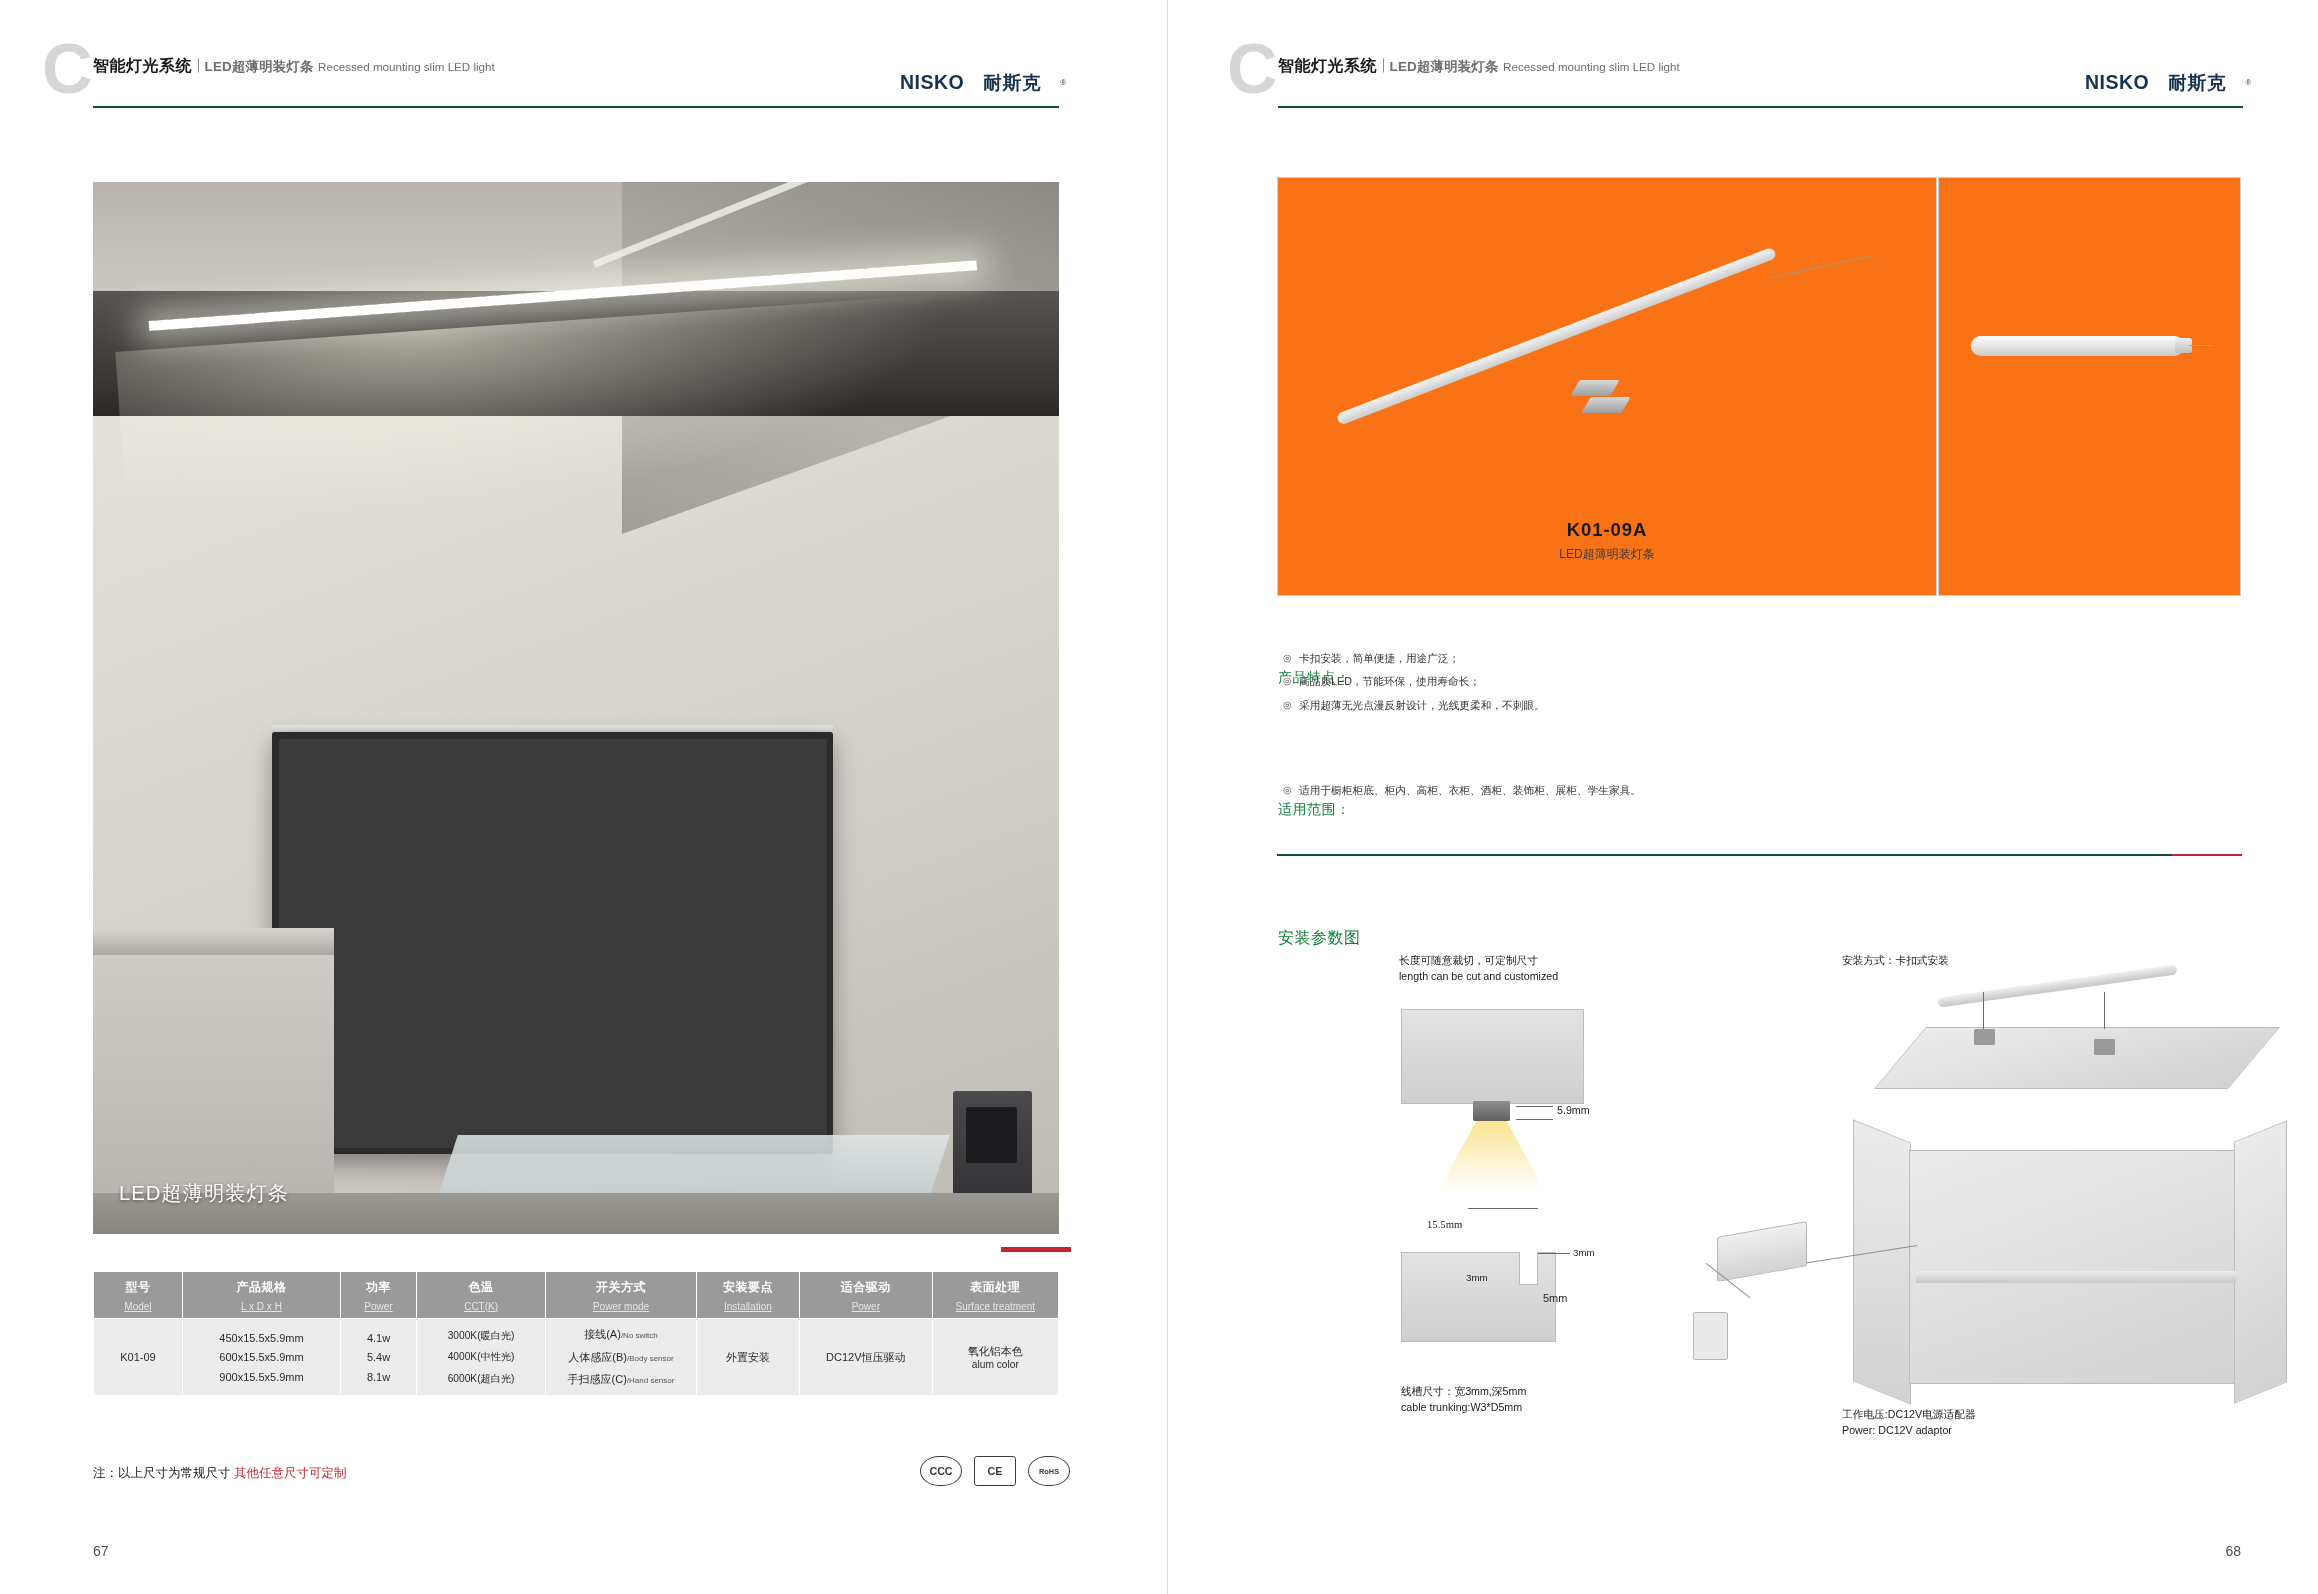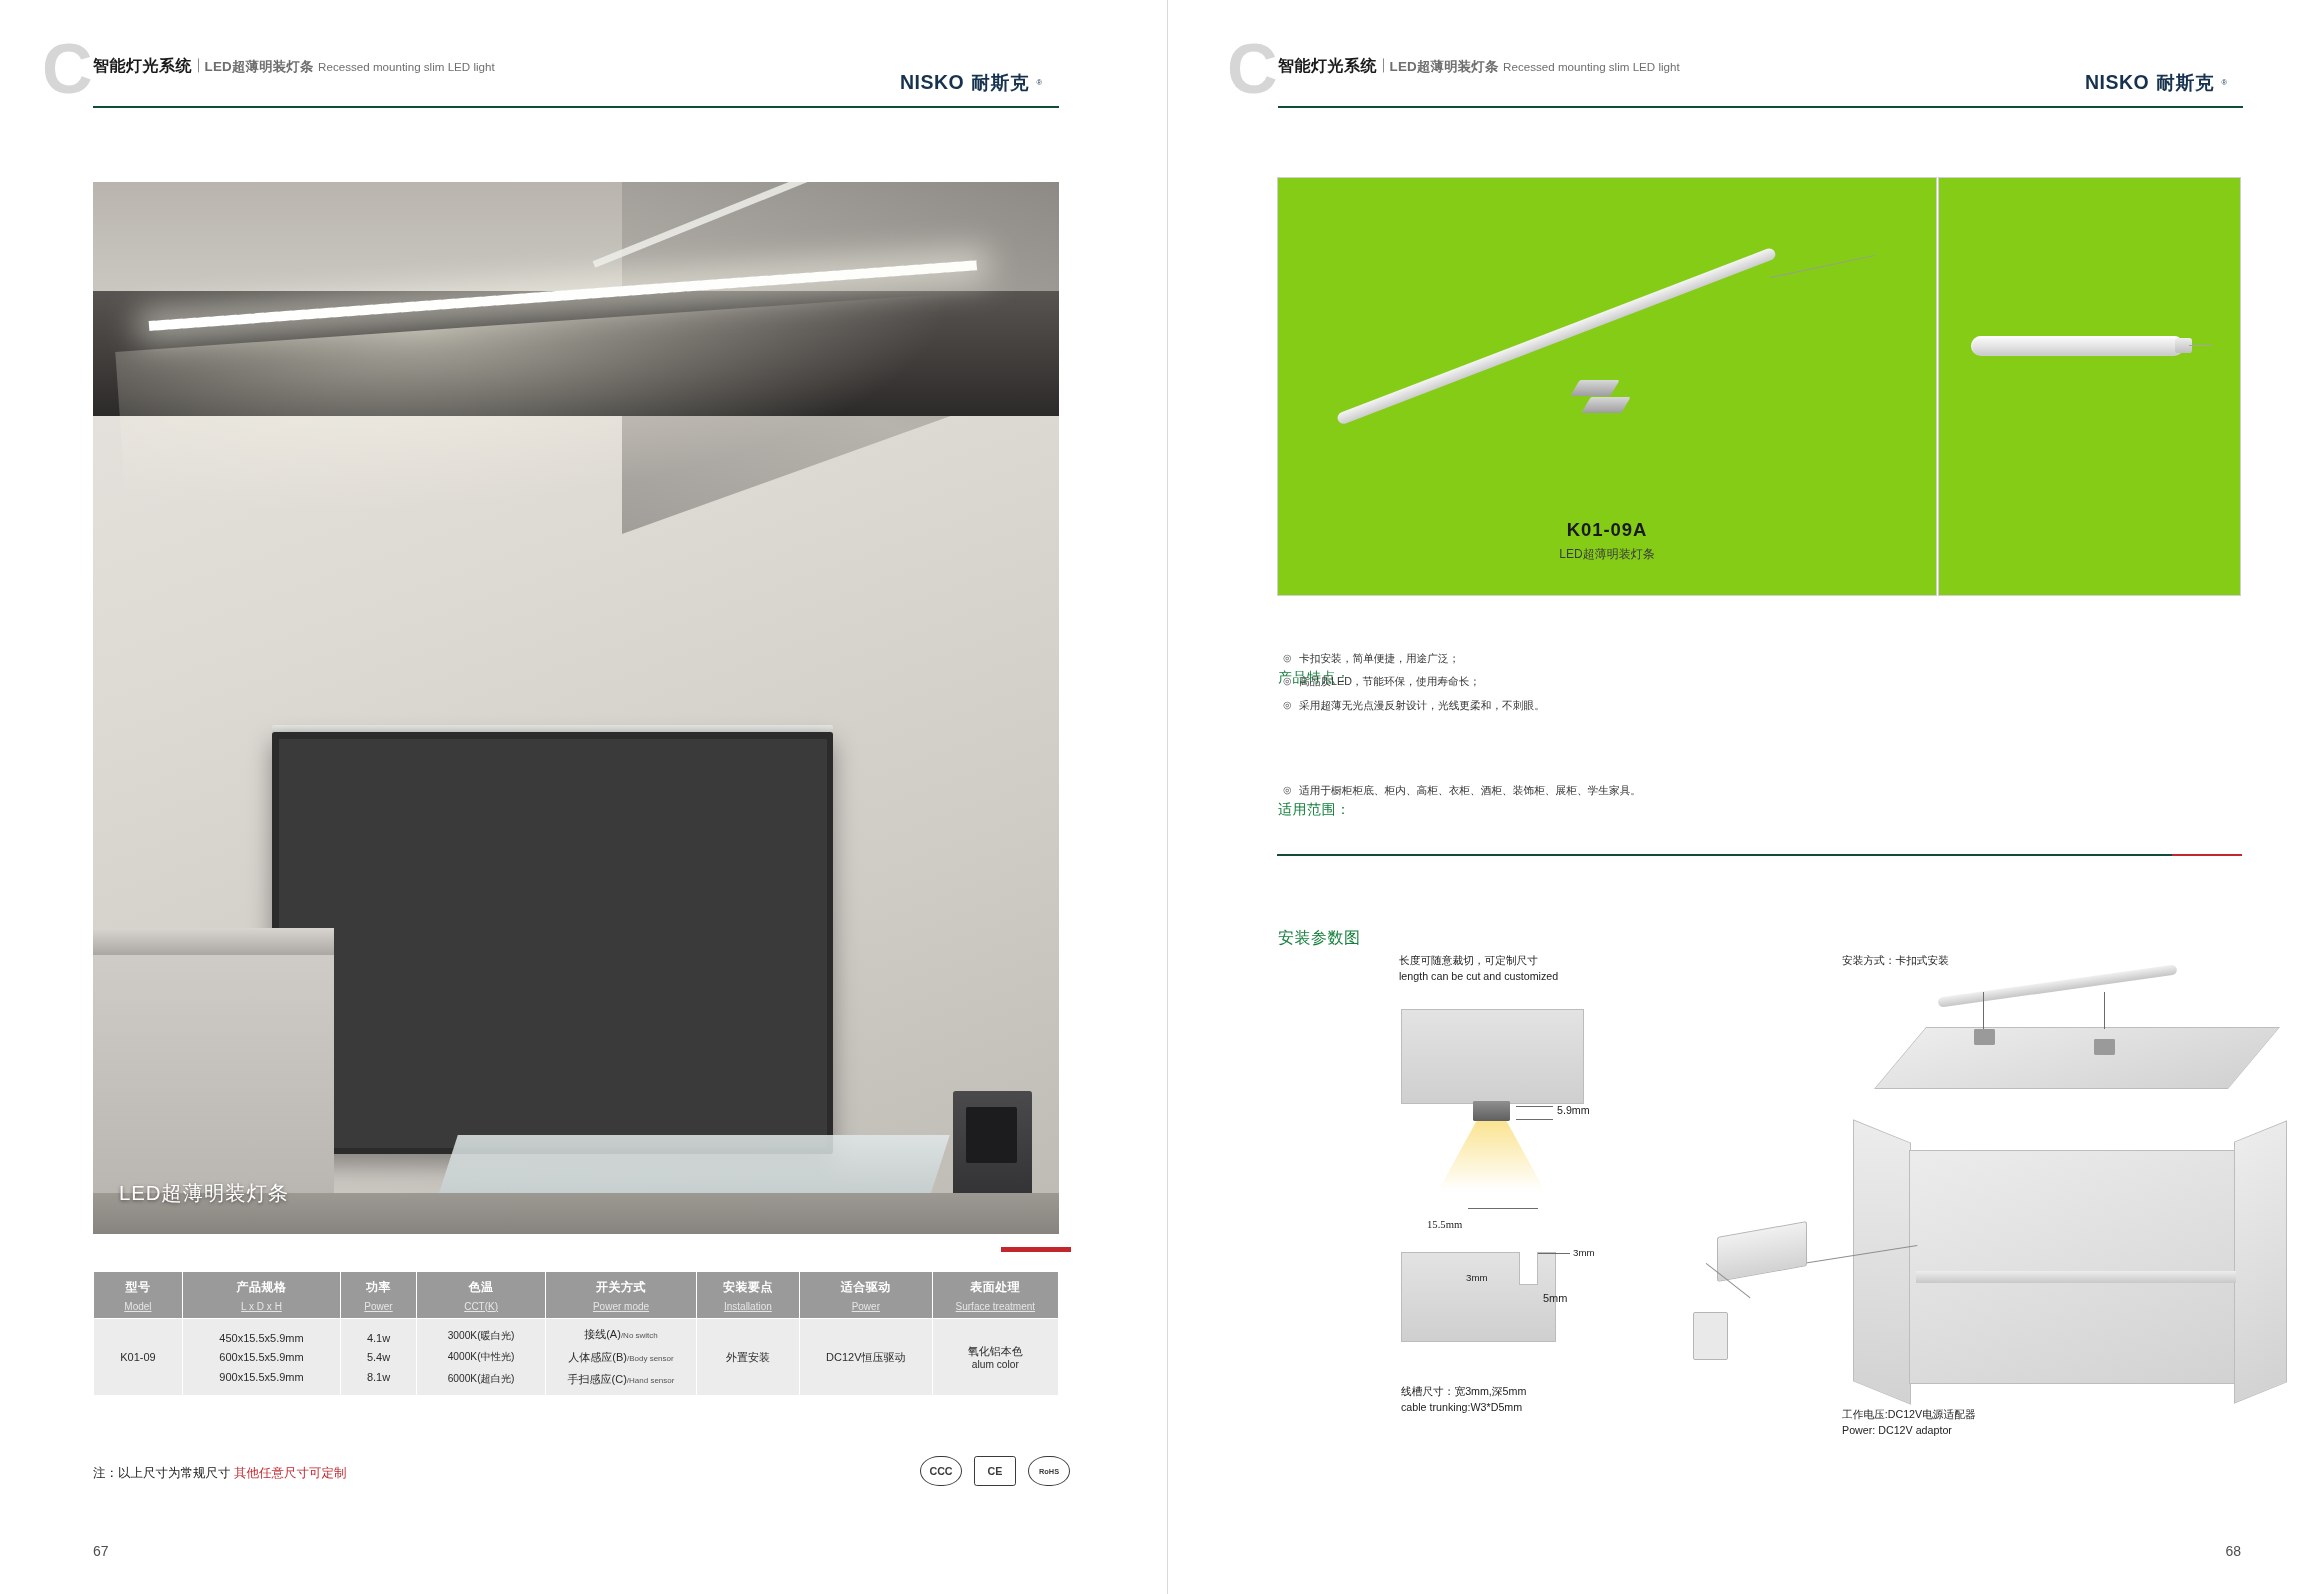--- a/index.html
+++ b/index.html
@@ -14,21 +14,21 @@
   
   .hdr{position:absolute;display:flex;align-items:flex-end;}
   .hdr .cmark{position:absolute;font-size:70px;font-weight:bold;color:#d6d6d6;line-height:1;letter-spacing:-2.8px;}
   .hdr-title{display:flex;align-items:baseline;gap:0;}
   .t-cn{font-size:16px;font-weight:bold;color:#1a1a1a;letter-spacing:0.5px;}
   .t-bar{display:inline-block;width:1.4px;height:14px;background:#8a8a8a;margin:0 5.6px;transform:translateY(1.4px);}
   .t-cn2{font-size:13.4px;font-weight:bold;color:#6e6e6e;letter-spacing:0.2px;}
   .t-en{font-size:11.6px;color:#6e6e6e;margin-left:4.6px;}
   .hdr-rule{position:absolute;height:1.9px;background:#0f4d3a;}
   .hdr-rule.r2{background:#0f4d3a;}
-  .logo{position:absolute;display:flex;align-items:center;gap:7px;}
+  .logo{position:absolute;display:flex;align-items:center;gap:19px;}
   .logo .mark{font-size:19.5px;font-weight:bold;color:#16324f;letter-spacing:0.5px;}
   .logo .cn{font-size:18.5px;font-weight:bold;color:#16324f;letter-spacing:0.9px;}
   .logo .reg{font-size:7.4px;color:#16324f;vertical-align:super;}
 
   
   .photo{position:absolute;left:93px;top:182px;width:966px;height:1052px;overflow:hidden;background:#c9c6c1;}
   .ph-wall{position:absolute;inset:0;background:linear-gradient(160deg,#e9e6e1 0%,#ddd9d3 38%,#cfcbc5 70%,#bdb9b3 100%);}
   .ph-ceil{position:absolute;left:0;top:0;width:100%;height:139px;background:linear-gradient(180deg,#b9b5ae,#cfccc6);}
   .ph-slant{position:absolute;left:529px;top:0;width:441px;height:352px;background:linear-gradient(200deg,#8d8a85,#b7b3ad 60%,#a19d98);clip-path:polygon(0 0,100% 0,100% 55%,0 100%);}
   .ph-cab{position:absolute;left:0;top:109px;width:966px;height:125px;background:linear-gradient(180deg,#575451,#3e3b39 60%,#2c2a29);}
@@ -58,21 +58,21 @@
   .note{position:absolute;left:93px;top:1465px;font-size:12.5px;color:#1a1a1a;}
   .note .red{color:#c1272d;}
   .certs{position:absolute;right:97px;top:1456px;display:flex;align-items:center;gap:12px;}
   .cert{width:40px;height:28px;border:1.4px solid #3a3a3a;border-radius:50%/55%;display:flex;align-items:center;justify-content:center;font-size:10.7px;font-weight:bold;color:#3a3a3a;}
   .cert.sq{border-radius:2.8px;}
   .redtick{position:absolute;right:96px;top:1247px;width:70px;height:4.6px;background:#c1272d;}
 
   .pgno{position:absolute;bottom:36px;font-size:14px;color:#4d4d4d;}
 
   
-  .prodbox{position:absolute;border:0.9px solid #cfcfcf;background:#84cc16;}
+  .prodbox{position:absolute;border:0.9px solid #cfcfcf;background:#f97316;}
   .bar3d{position:absolute;left:60px;top:60px;width:501px;height:241px;}
   .bar3d .body{position:absolute;left:0;top:176px;width:468px;height:12px;background:linear-gradient(180deg,#f4f4f4,#cccccc);border-radius:6px;transform:rotate(-21deg);transform-origin:left center;}
   .bar3d .wire{position:absolute;left:431px;top:28px;width:107px;height:0.9px;background:#9a9a9a;transform:rotate(-12deg);}
   .clip{position:absolute;left:297px;top:199px;width:70px;height:42px;}
   .clip i{position:absolute;display:block;width:40px;height:16px;background:linear-gradient(180deg,#d8d8d8,#9e9e9e);border-radius:1.9px;transform:skewX(-30deg);}
   .clip i:nth-child(1){left:0;top:2.8px;}
   .clip i:nth-child(2){left:11px;top:20.4px;}
   .prod-cap{position:absolute;left:0;right:0;bottom:32px;text-align:center;}
   .prod-cap .mdl{font-size:18.5px;font-weight:bold;letter-spacing:0.9px;color:#1a1a1a;}
   .prod-cap .nm{font-size:12px;color:#3a3a3a;margin-top:4.6px;}

